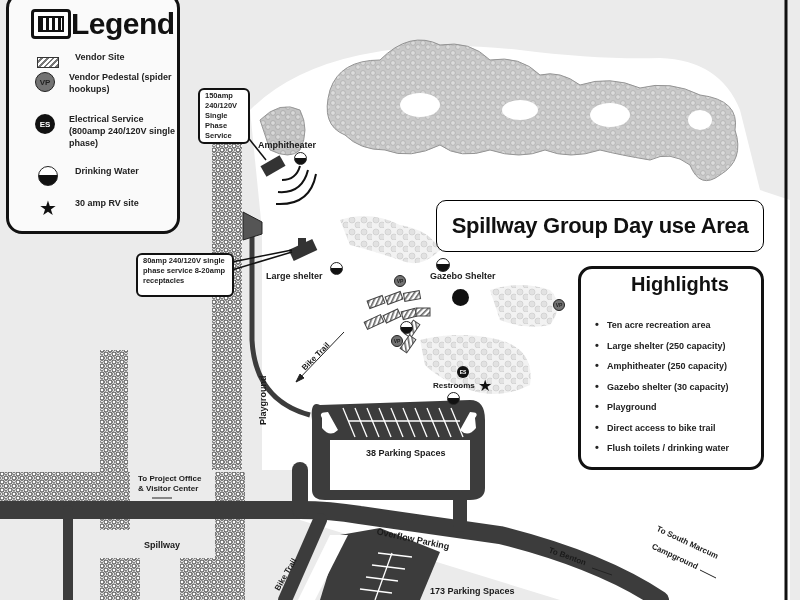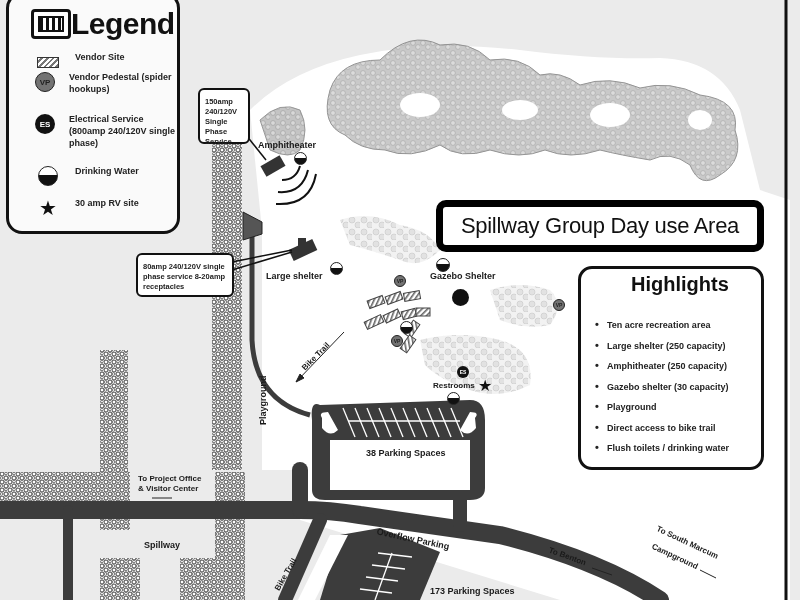--- a/index.html
+++ b/index.html
@@ -23,36 +23,36 @@
     .legend-label { font-size: 9px; line-height: 12px; font-weight: bold; color: #222; max-width: 110px; white-space: normal; }
     .sym-vendor { width: 22px; height: 11px; border: 1.5px solid #333; background: repeating-linear-gradient(135deg, #fff 0 2px, #777 2px 4px); box-sizing: border-box; }
     .sym-circle { width: 20px; height: 20px; border-radius: 50%; box-sizing: border-box; display: flex; align-items: center; justify-content: center; font-size: 8px; font-weight: bold; }
     .sym-vp { border: 1.5px solid #222; background: #737373; color: #222; }
     .sym-es { background: #111; color: #fff; }
     .sym-water { border: 1.5px solid #222; background: linear-gradient(#fff 0 45%, #111 45% 100%); }
     .sym-star { font-size: 20px; line-height: 20px; color: #111; }
 
     .title-box {
       position: absolute; left: 436px; top: 200px; width: 328px; height: 52px;
-      border: 7px solid #000000; border-radius: 10px; background: #fff; box-sizing: border-box;
+      border: 1px solid #000000; border-radius: 10px; background: #fff; box-sizing: border-box;
       display: flex; align-items: center; justify-content: center;
-      font-size: 22px; font-weight: normal; letter-spacing: -0.3px;
+      font-size: 22px; font-weight: bold; letter-spacing: -0.3px;
     }
     .hl-box {
       position: absolute; left: 578px; top: 266px; width: 186px; height: 204px;
       border: 3px solid #111; border-radius: 14px; background: #fff; box-sizing: border-box;
     }
     .hl-title { position: absolute; left: 18px; top: 4px; font-size: 20px; font-weight: bold; margin-left: 32px; }
     .hl-list { position: absolute; left: 14px; top: 46px; margin: 0; padding: 0; list-style: none; }
     .hl-list li { font-size: 9px; font-weight: bold; line-height: 19.5px; color: #222; }
     .hl-list li::before { content: "\2022"; display: inline-block; width: 12px; font-size: 11px; }
 
     .callout {
       position: absolute; background: #fff; border: 2px solid #111; border-radius: 6px;
-      box-sizing: border-box; font-size: 7.5px; line-height: 10px; font-weight: bold; padding: 7px 5px; color: #222;
+      box-sizing: border-box; font-size: 7.5px; line-height: 10px; font-weight: bold; padding: 1px 5px; color: #222;
     }
   </style>
 </head>
 <body>
 
 <svg class="map-svg" viewBox="0 0 800 600" xmlns="http://www.w3.org/2000/svg">
   <defs>
     <pattern id="rocks" width="8" height="8" patternUnits="userSpaceOnUse">
       <rect width="8" height="8" fill="#e4e4e4"></rect>
       <circle cx="2" cy="2" r="2" fill="#fff" stroke="#444" stroke-width="1"></circle>

